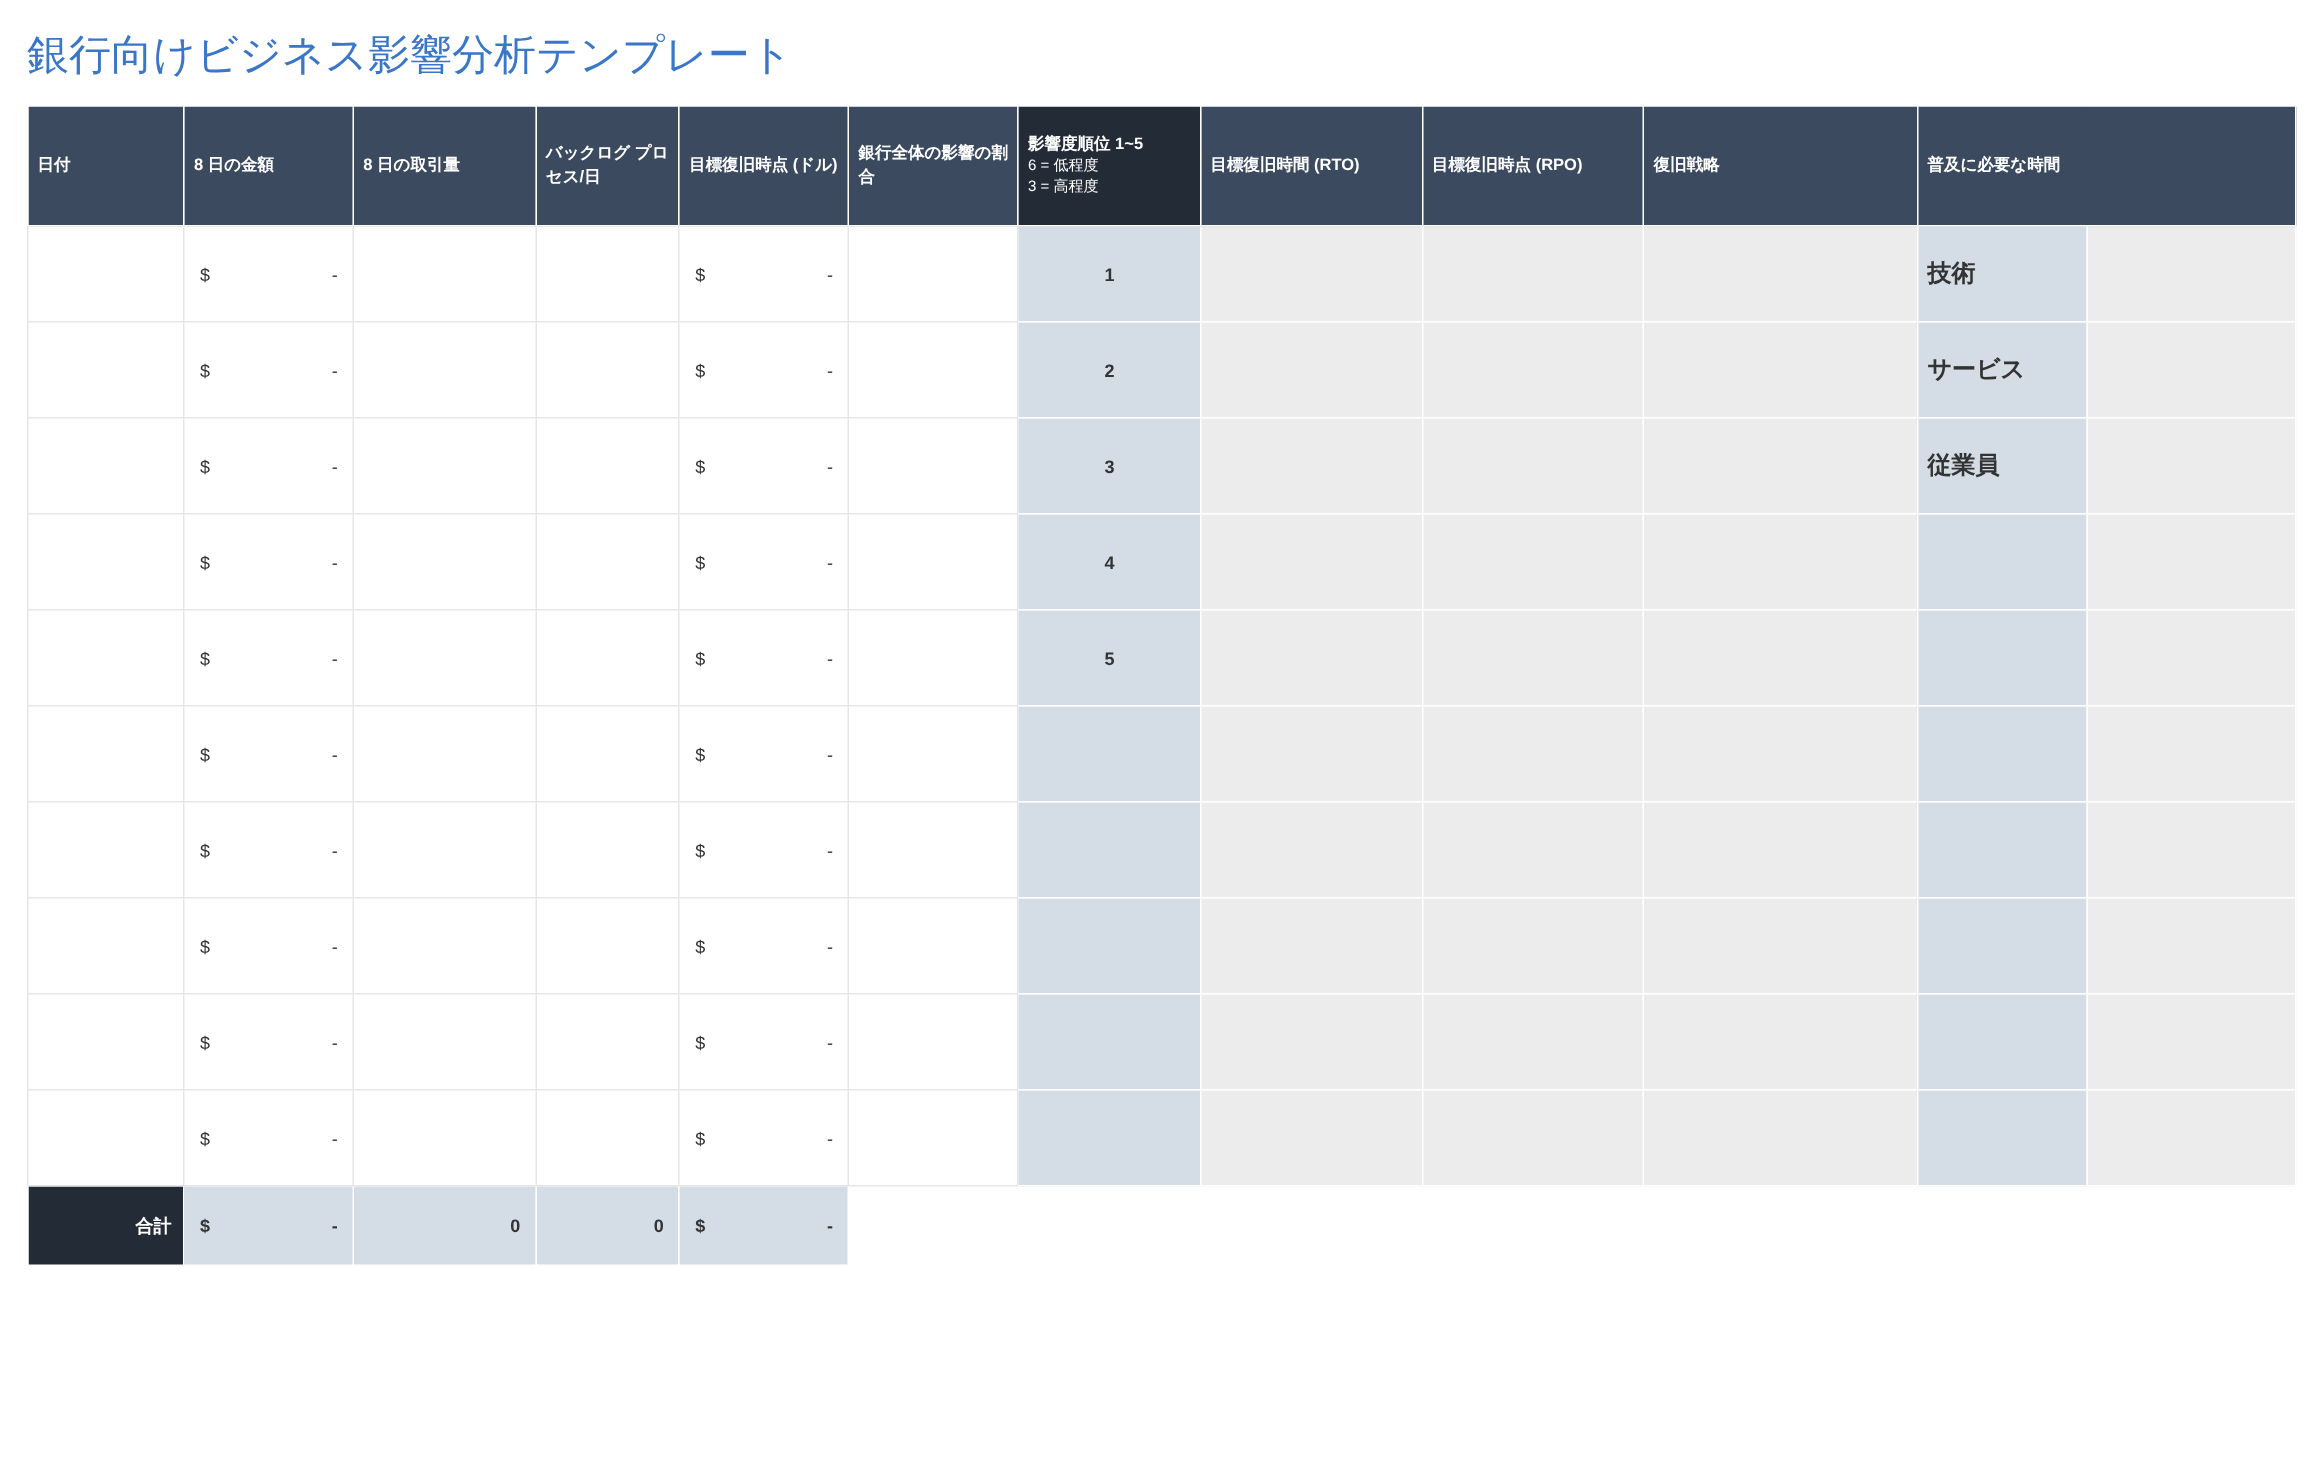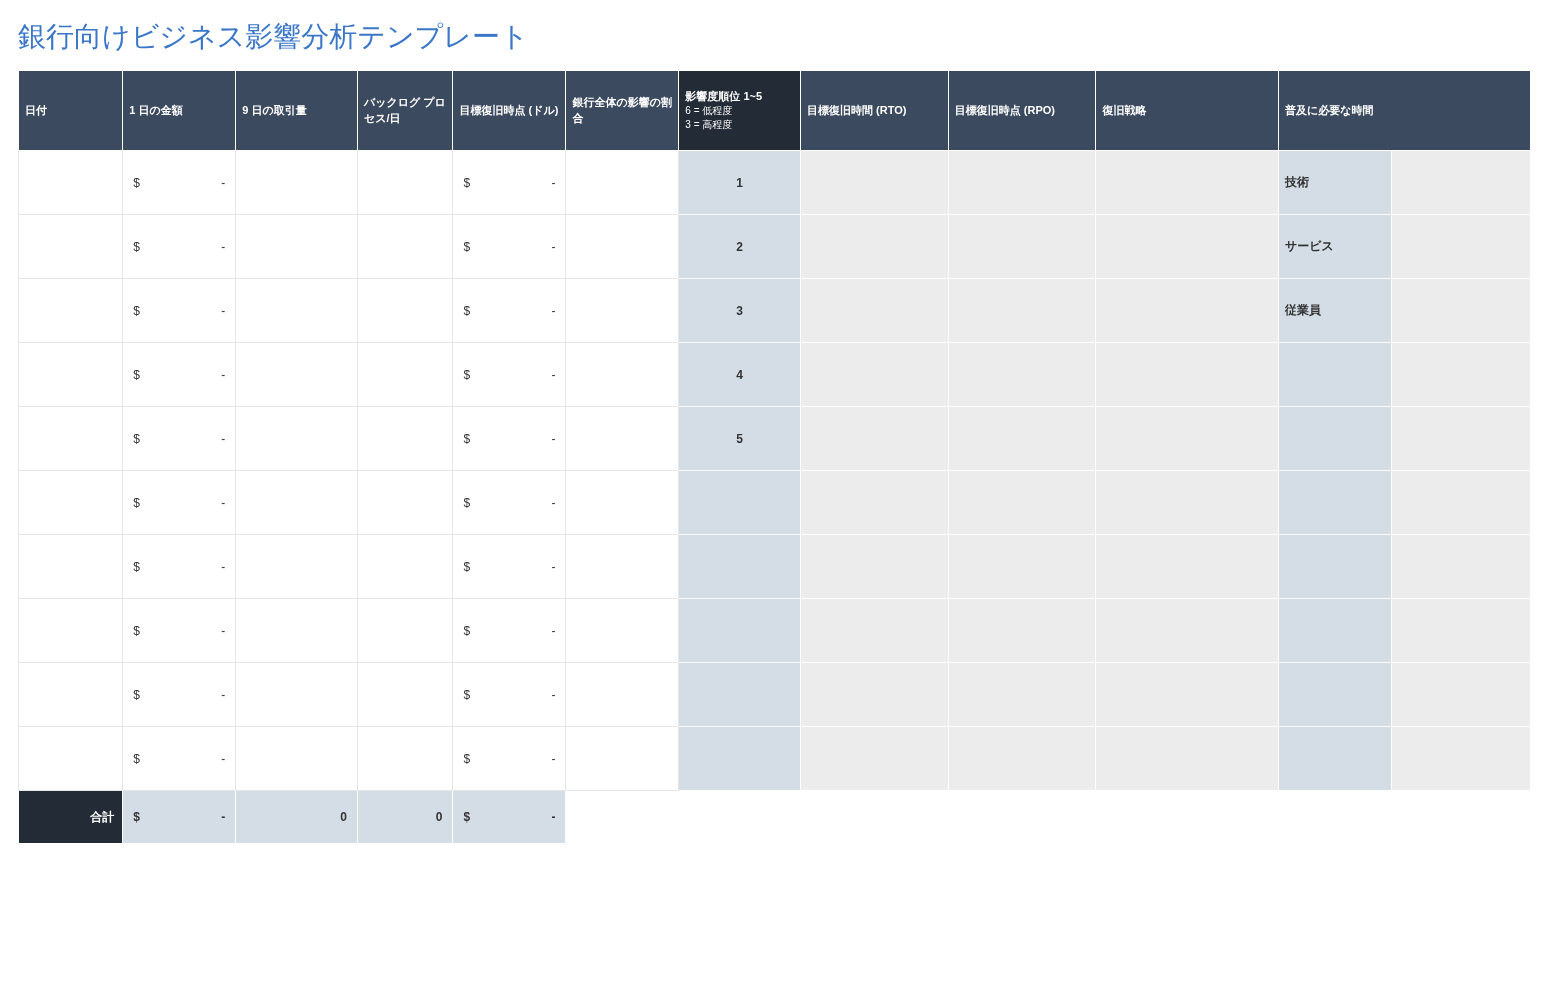--- a/index.html
+++ b/index.html
@@ -58,21 +58,21 @@
     text-align: center;
     font-weight: bold;
     font-size: 12px;
   }
   td.light-gray {
     background: #ececec;
   }
   td.side-header {
     background: #d4dde6;
     font-weight: bold;
-    font-size: 12px;
+    font-size: 16px;
     padding-left: 6px;
     text-align: left;
     font-family: Liberation Mono, monospace;
   }
   .currency-cell {
     display: flex;
     justify-content: space-between;
     align-items: center;
     padding: 0 10px;
     height: 100%;
@@ -132,22 +132,22 @@
       <col class="c-sev">
       <col class="c-rto">
     <col class="c-rpo">
       <col class="c-strat">
       <col class="c-tlabel">
       <col class="c-tval">
   </colgroup>
   <thead>
     <tr>
       <th>日付</th>
-      <th>1 日の金額</th>
-      <th>9 日の取引量</th>
+      <th>8 日の金額</th>
+      <th>8 日の取引量</th>
       <th>バックログ プロセス/日</th>
       <th>目標復旧時点 (ドル)</th>
       <th>銀行全体の影響の割合</th>
       <th class="dark">
         <span>影響度順位 1~5</span>
         <span class="sub">6 = 低程度</span>
         <span class="sub">3 = 高程度</span>
       </th>
       <th>目標復旧時間 (RTO)</th>
       <th>目標復旧時点 (RPO)</th>

